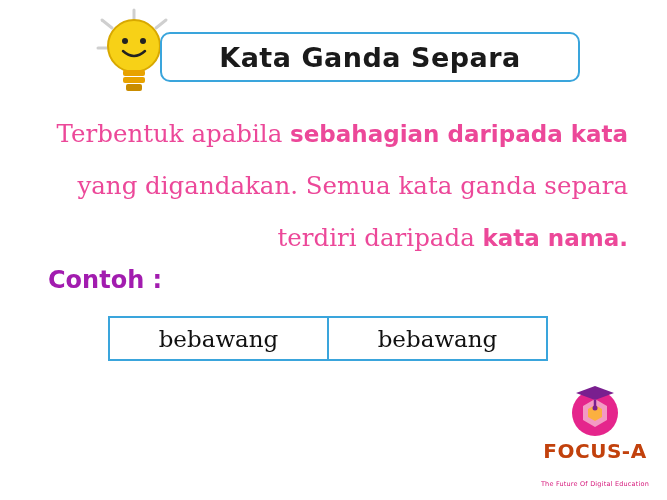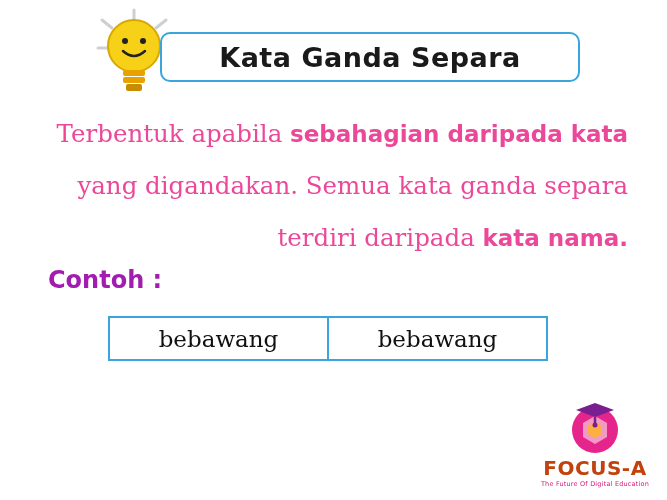--- a/index.html
+++ b/index.html
@@ -122,21 +122,21 @@
     font-weight: bold;
     font-size: 20px;
     color: #c2410c;
     letter-spacing: 0.5px;
     line-height: 1;
   }
   .logo-tag {
     font-family: "DejaVu Sans", sans-serif;
     font-size: 6.5px;
     color: #d6187b;
-    margin-top: 2px;
+    margin-top: 19px;
     letter-spacing: 0.2px;
   }
 </style>
 </head>
 <body>
 
 <div class="header">
 
   <div class="bulb">
     <svg width="76" height="86" viewBox="0 0 76 86">

